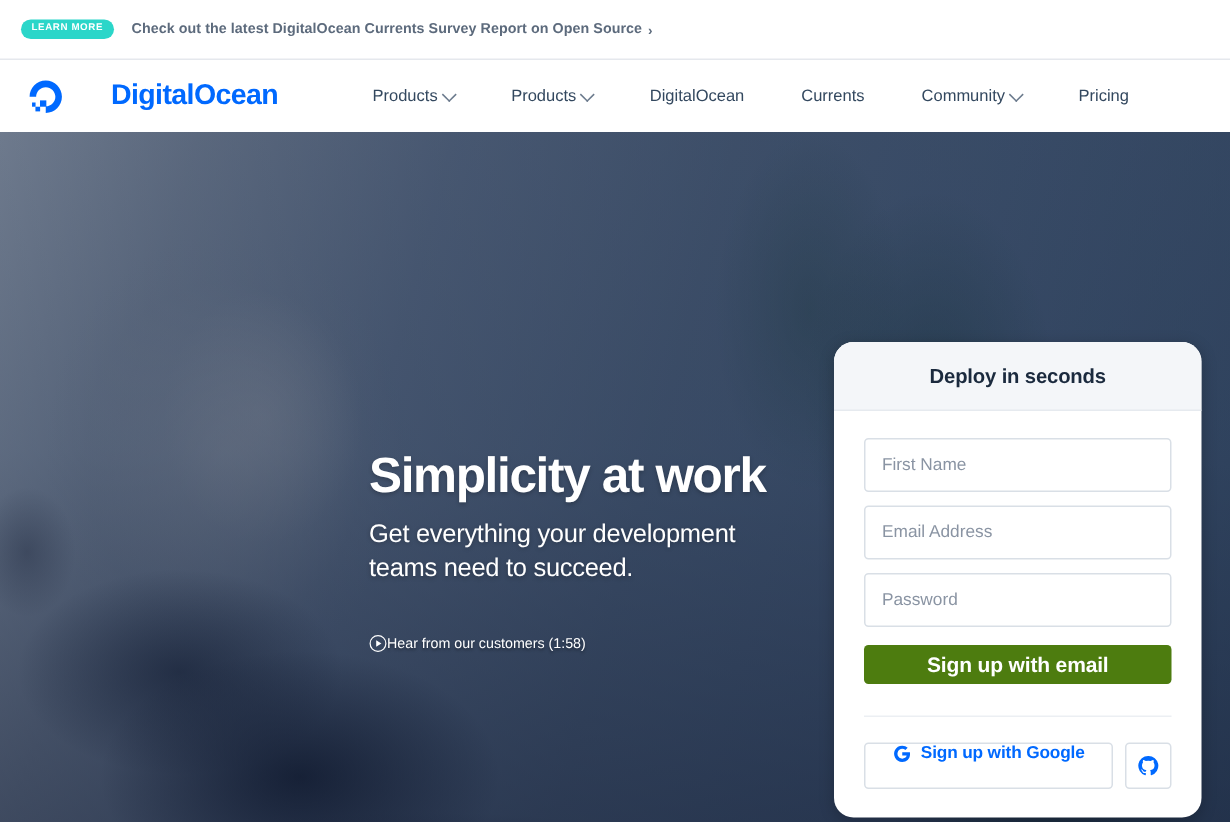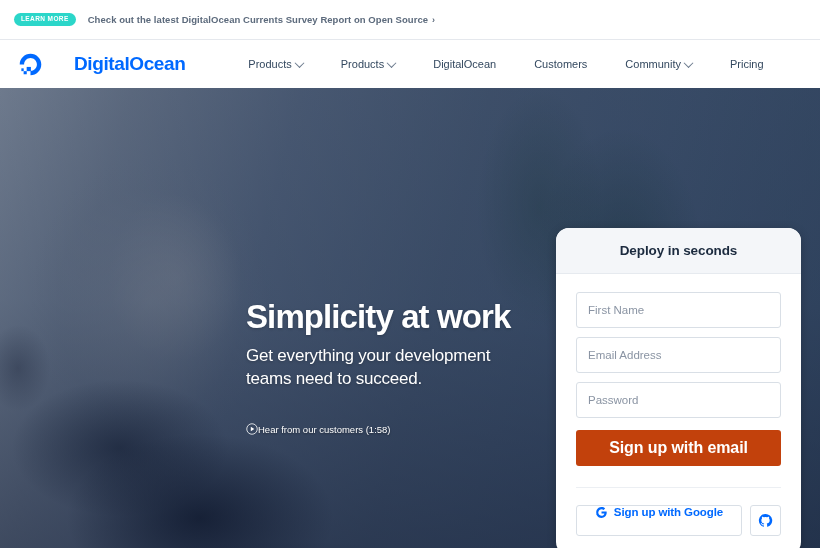--- a/index.html
+++ b/index.html
@@ -162,25 +162,25 @@
     padding:0 11px;
     font-size:11.5px;
     color:#1b2a3e;
     font-family:"Liberation Sans", sans-serif;
     margin-bottom:9px;
     background:#fff;
     outline:none;
   }
   .field::placeholder { color:#8a94a3; }
   .btn-primary {
-    width:100%; height:36px;
-    background:#c2410c;
+    width:100%; height:26px;
+    background:#4d7c0f;
     border:none; border-radius:3px;
     color:#ffffff;
-    font-size:16px; font-weight:bold;
+    font-size:14px; font-weight:bold;
     font-family:"Liberation Sans", sans-serif;
     cursor:pointer;
     letter-spacing:-0.1px;
     margin-top:3px;
   }
   .card-divider {
     margin:21px 0 0 0;
     border-top:1px solid #eceff3;
   }
   .social-row {
@@ -247,21 +247,21 @@
         <span class="chev"></span>
       </div>
       <div class="nav-link">
         <span>Products</span>
         <span class="chev"></span>
       </div>
       <div class="nav-link">
         <span>DigitalOcean</span>
       </div>
       <div class="nav-link">
-        <span>Customers</span>
+        <span>Currents</span>
       </div>
       <div class="nav-link">
         <span>Community</span>
         <span class="chev"></span>
       </div>
       <div class="nav-link">
         <span>Pricing</span>
       </div>
     </div>
   </div>

